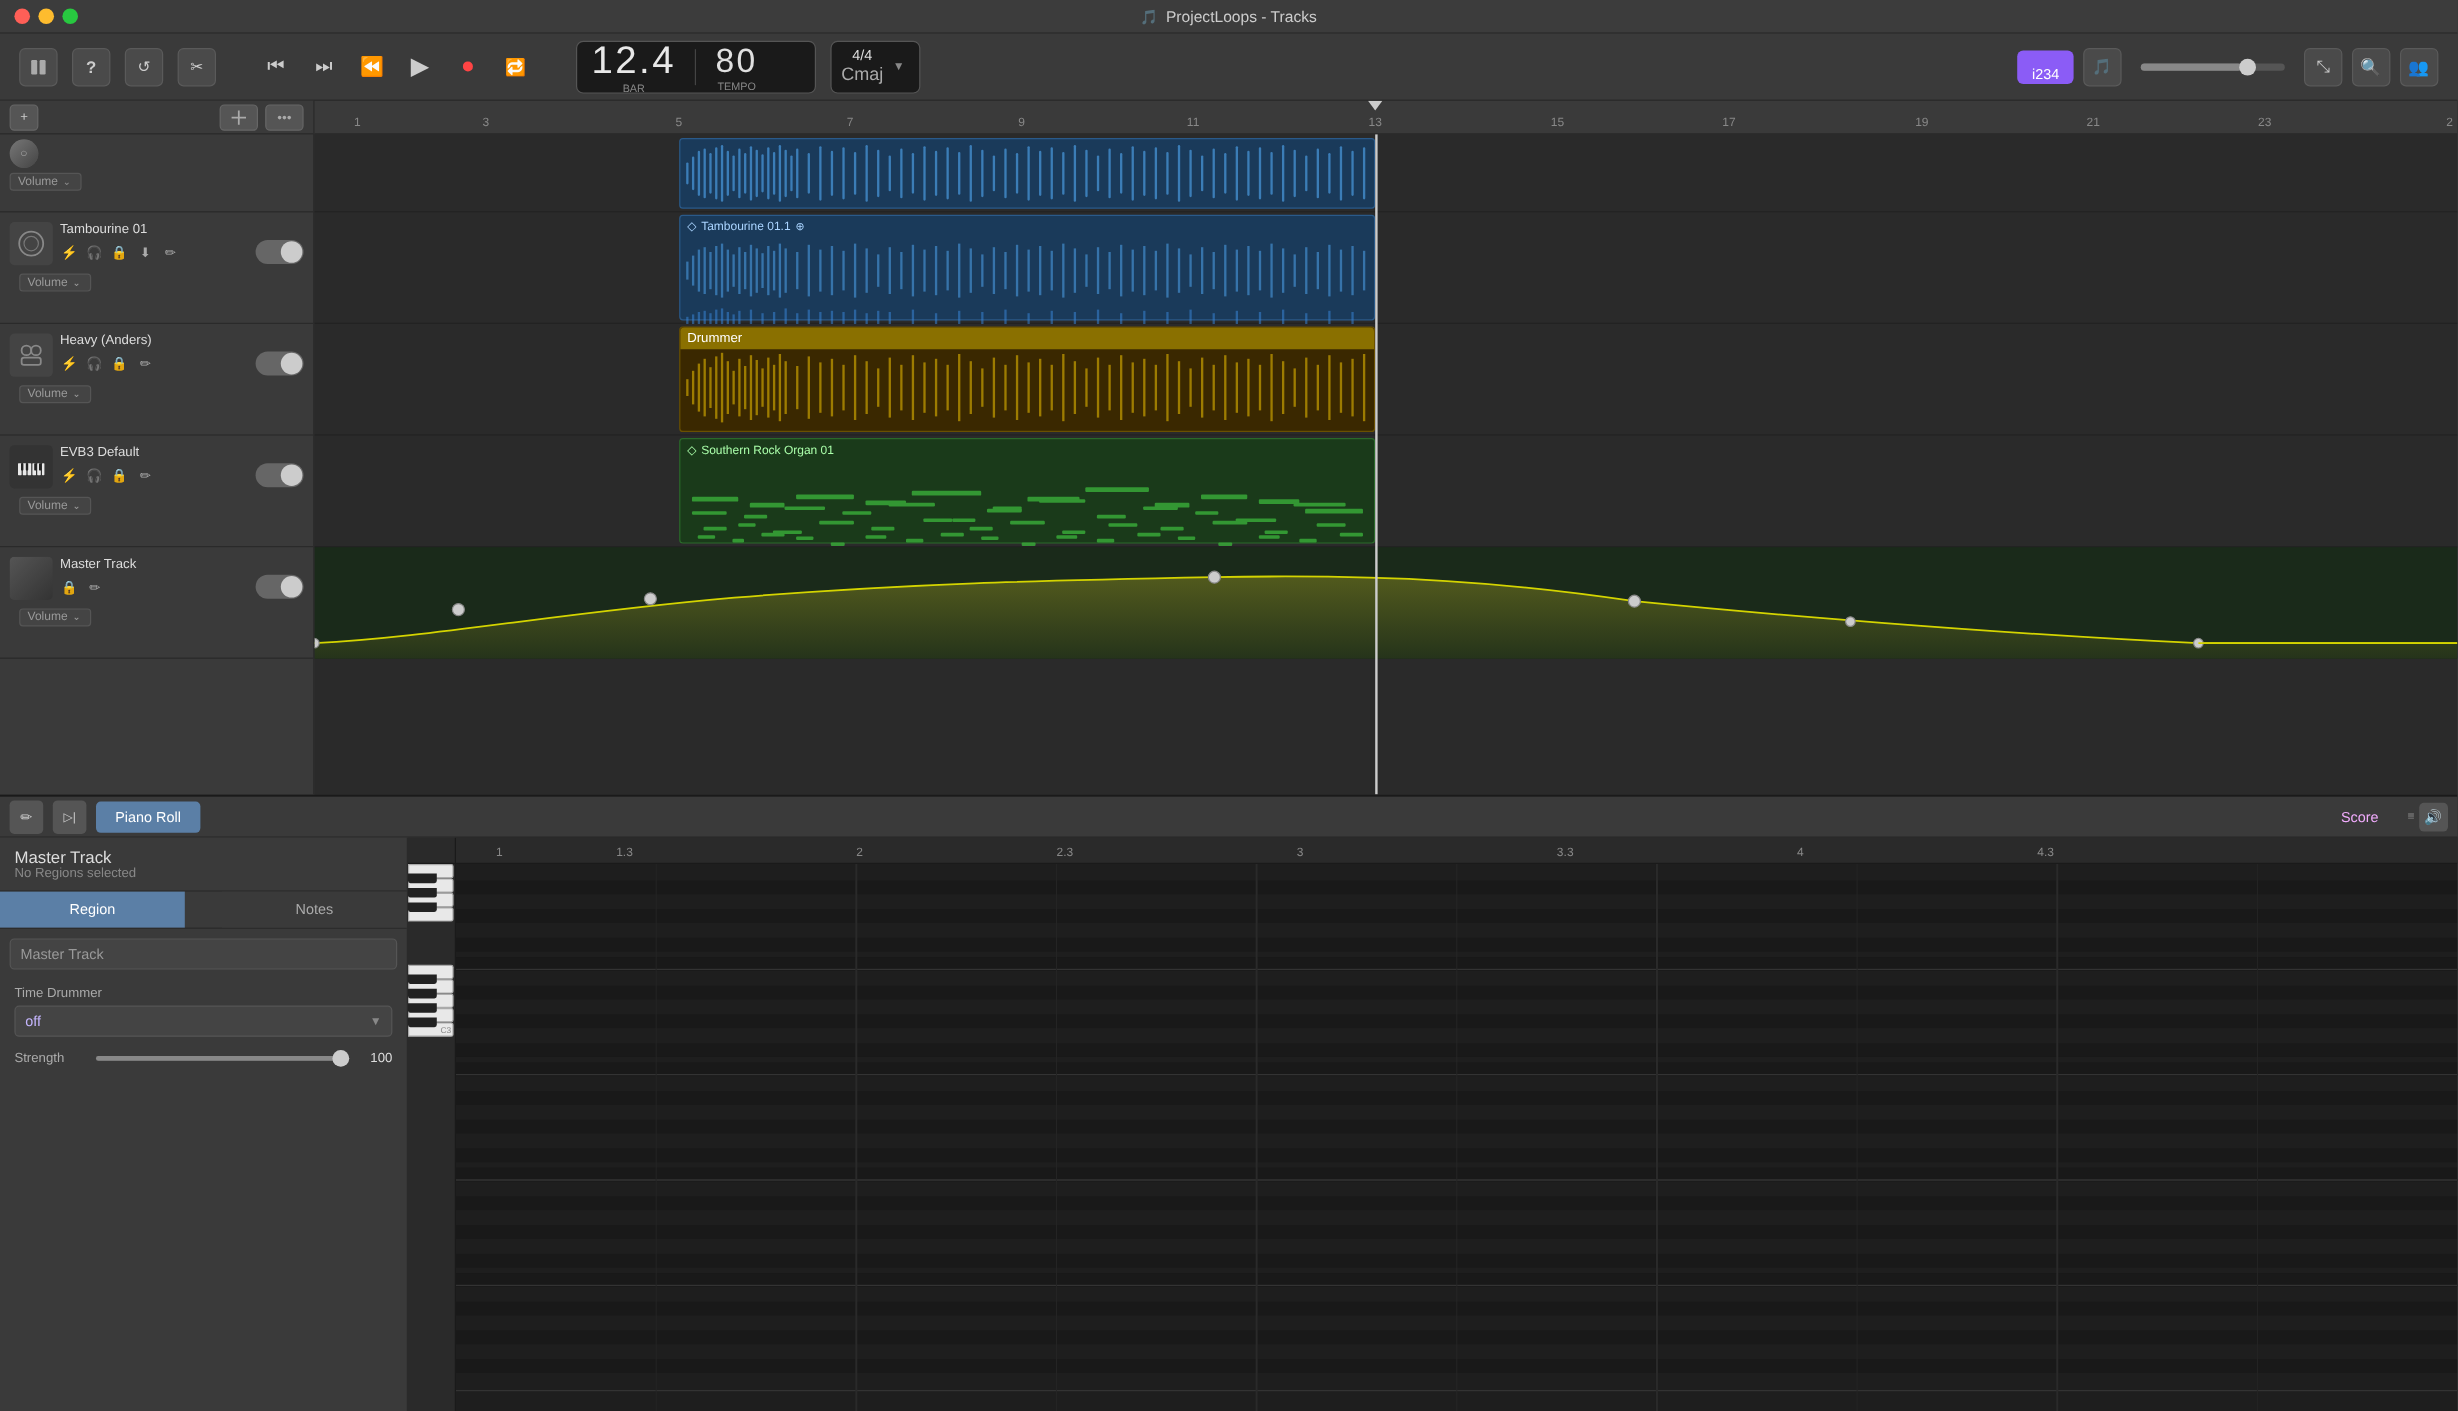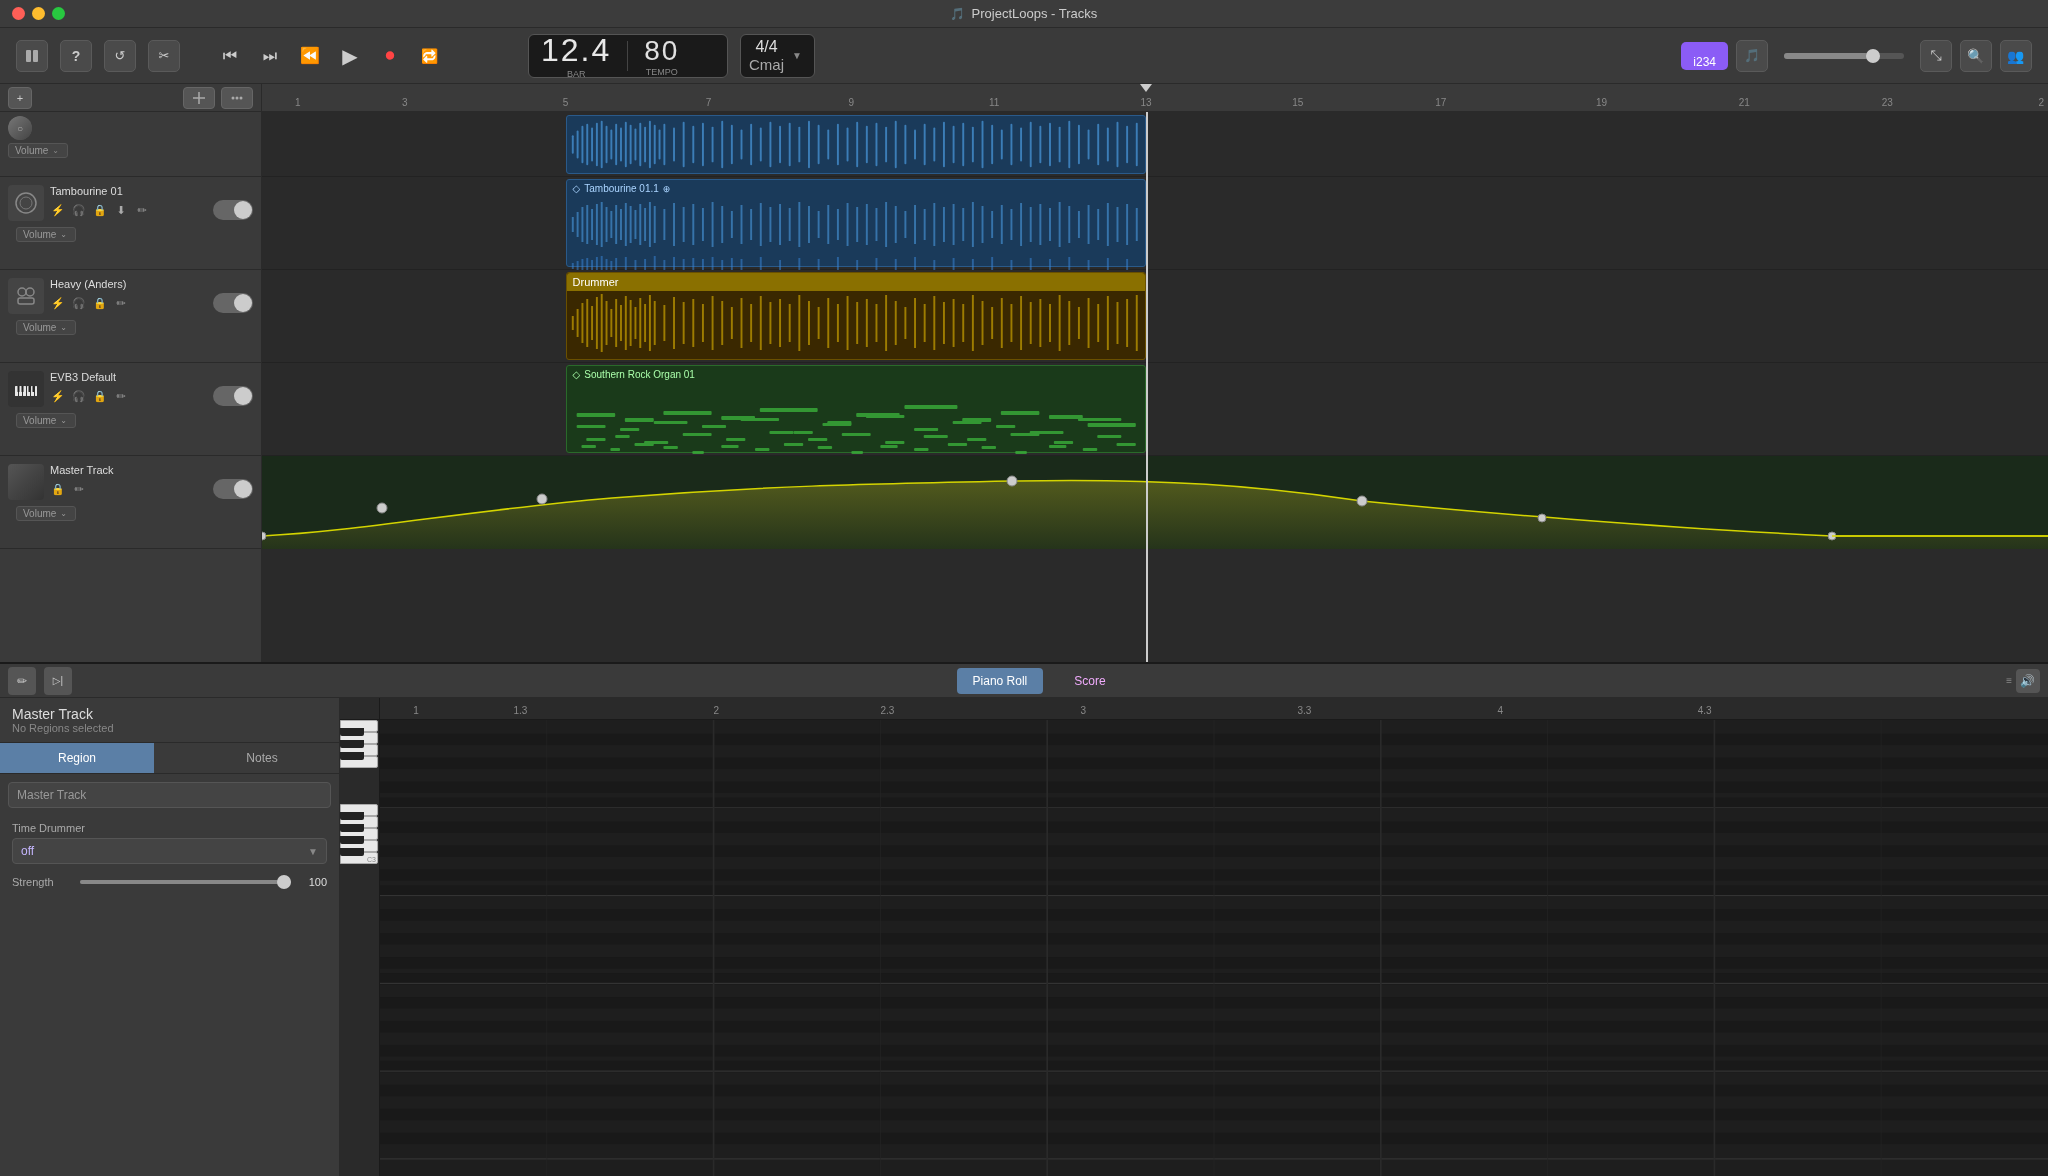--- a/index.html
+++ b/index.html
@@ -96,21 +96,20 @@
     .position-display {
       background: #1a1a1a;
       border: 1px solid #555;
       border-radius: 6px;
       height: 44px;
       display: flex;
       align-items: center;
       padding: 0 12px;
       gap: 16px;
       min-width: 200px;
-      margin-left: 48px;
     }
     .pos-value {
       font-size: 28px;
       color: #e0e0e0;
       font-weight: 300;
       letter-spacing: 2px;
     }
     .pos-label {
       font-size: 9px;
       color: #888;
@@ -550,21 +549,21 @@
     </div>
     <div style="width:1px;height:30px;background:#444;"></div>
     <div class="pos-group">
       <div class="pos-value">80</div>
       <div class="pos-label">TEMPO</div>
     </div>
   </div>
 
   <div class="time-sig-display">
     <div style="display:flex;flex-direction:column;align-items:center;">
-      <div style="font-size:16px;color:#ddd;line-height:1.1;">4/4</div>
+      <div style="font-size:12px;color:#ddd;line-height:1.1;">4/4</div>
       <div style="font-size:15px;color:#aaa;">Cmaj</div>
     </div>
     <div style="color:#888;font-size:10px;margin-left:4px;">▼</div>
   </div>
 
   <div class="toolbar-spacer"></div>
 
   <div class="toolbar-right">
     <button class="smart-control-btn" style="background:#8b5cf6;padding:13px 12px;border-radius:5px;color:white;font-size:12px;border:none;cursor:pointer;height:28px;">i234</button>
     <div class="toolbar-btn">
@@ -1166,21 +1165,21 @@
   <div class="piano-roll-section">
 
     <div class="piano-roll-toolbar">
       <div style="width:28px;height:28px;background:#555;border-radius:4px;display:flex;align-items:center;justify-content:center;cursor:pointer;">
         <span style="font-size:12px;color:#ccc;">✏</span>
       </div>
       <div style="width:28px;height:28px;background:#555;border-radius:4px;display:flex;align-items:center;justify-content:center;cursor:pointer;">
         <span style="font-size:10px;color:#ccc;">▷|</span>
       </div>
 
-      <div style="flex:1;display:flex;align-items:center;justify-content:center;gap:15px;">
+      <div style="flex:1;display:flex;align-items:center;justify-content:space-between;gap:15px;">
         <button class="pr-tab pr-tab-active">Piano Roll</button>
         <button class="pr-tab pr-tab-inactive">Score</button>
       </div>
 
       <div style="margin-left:auto;display:flex;align-items:center;gap:4px;">
         <div style="font-size:10px;color:#888;">≡</div>
         <div style="width:24px;height:24px;background:#555;border-radius:4px;display:flex;align-items:center;justify-content:center;">
           <span style="font-size:12px;">🔊</span>
         </div>
       </div>

